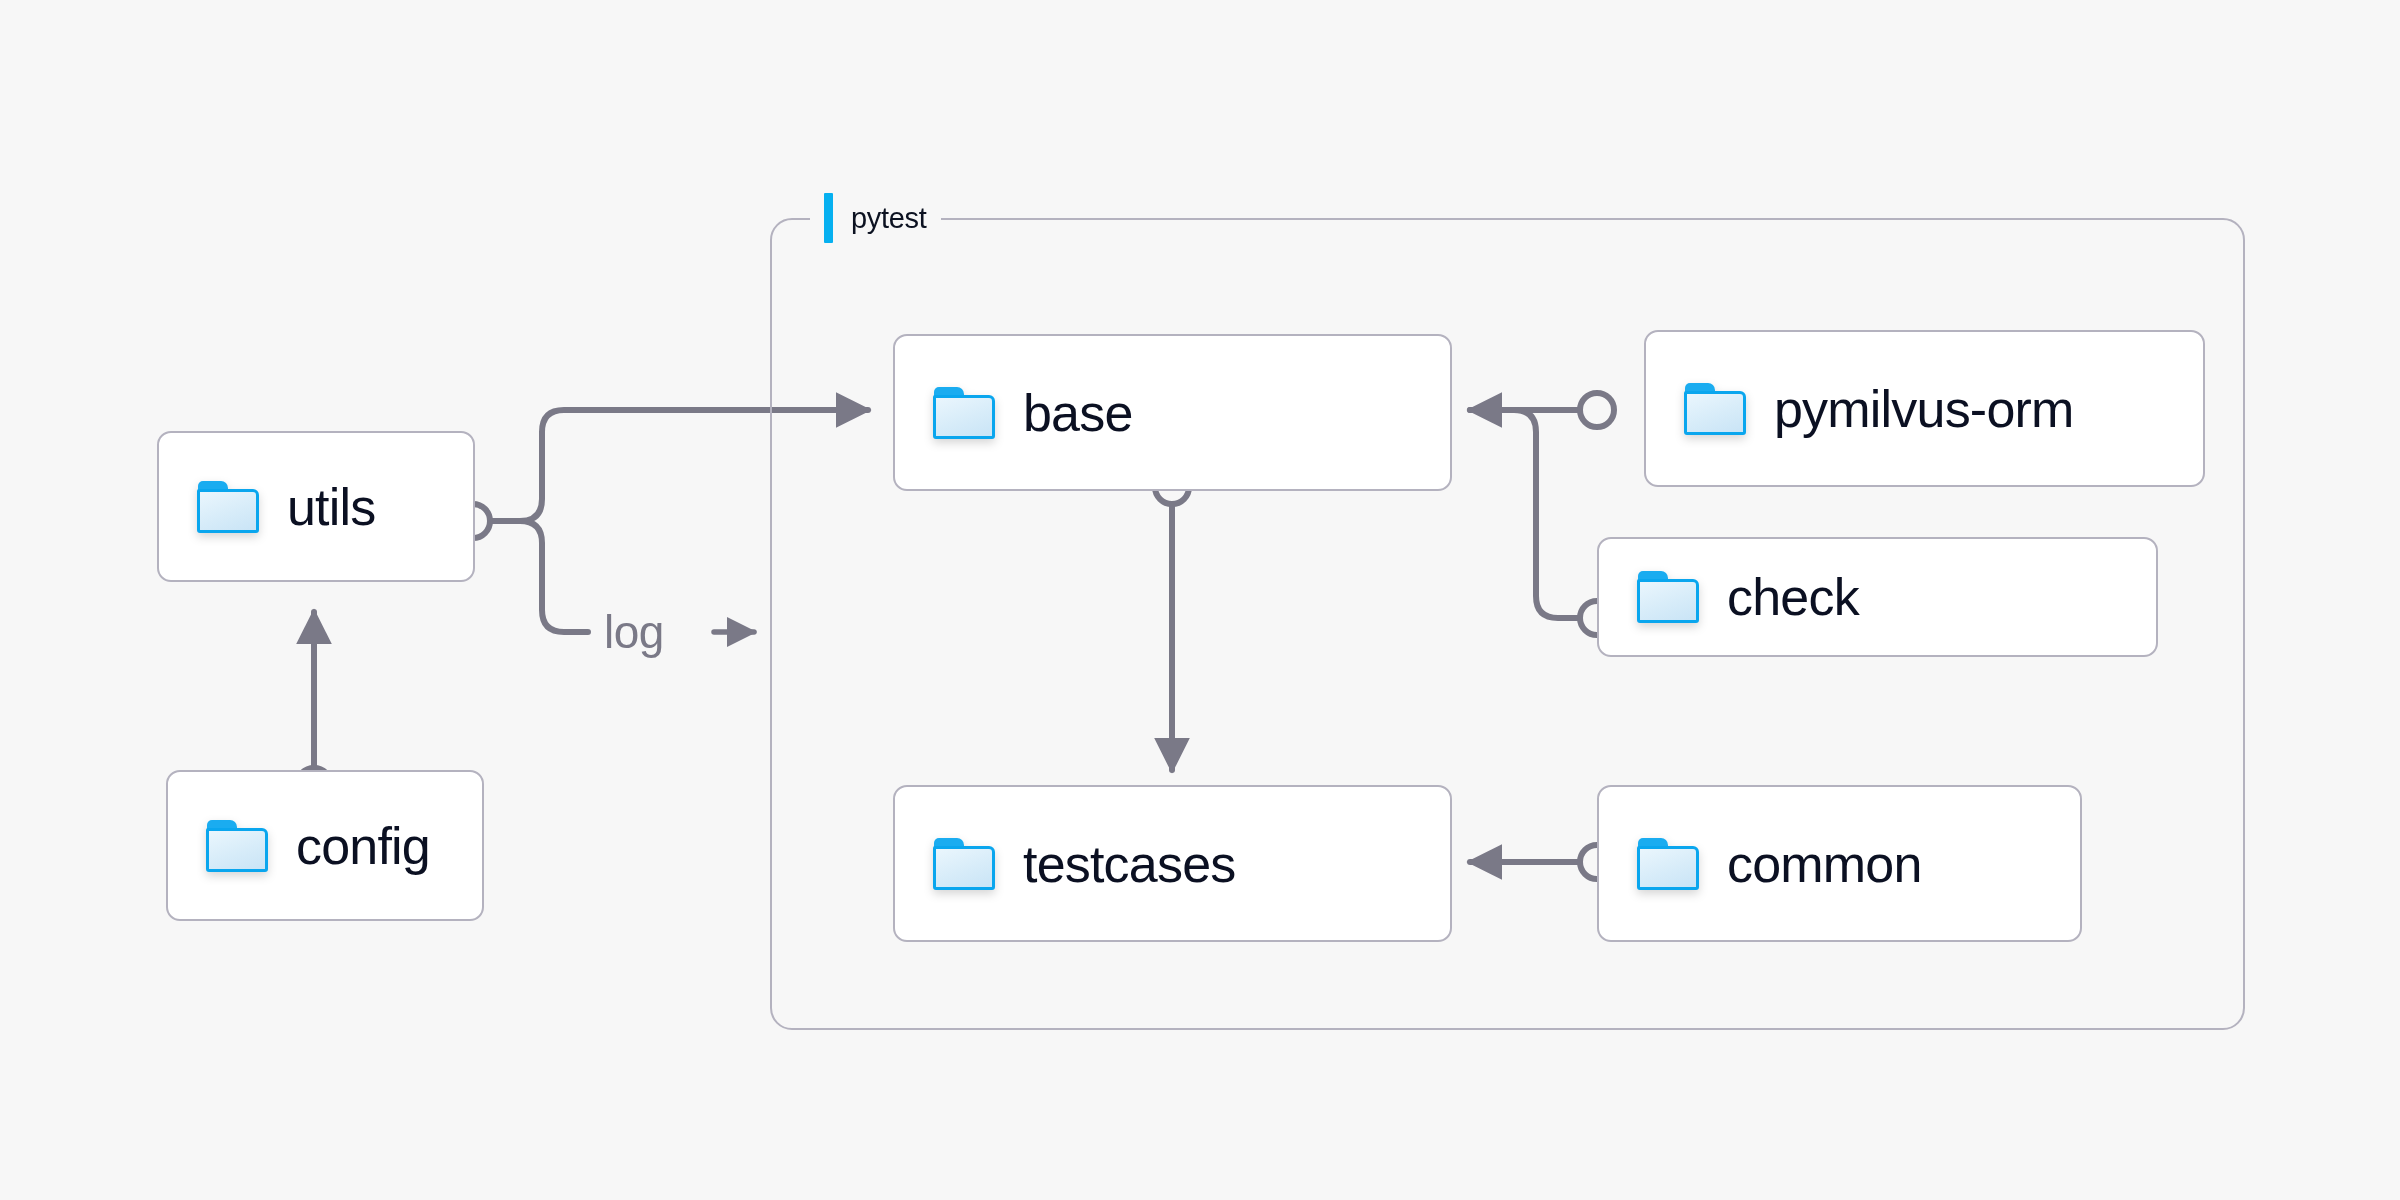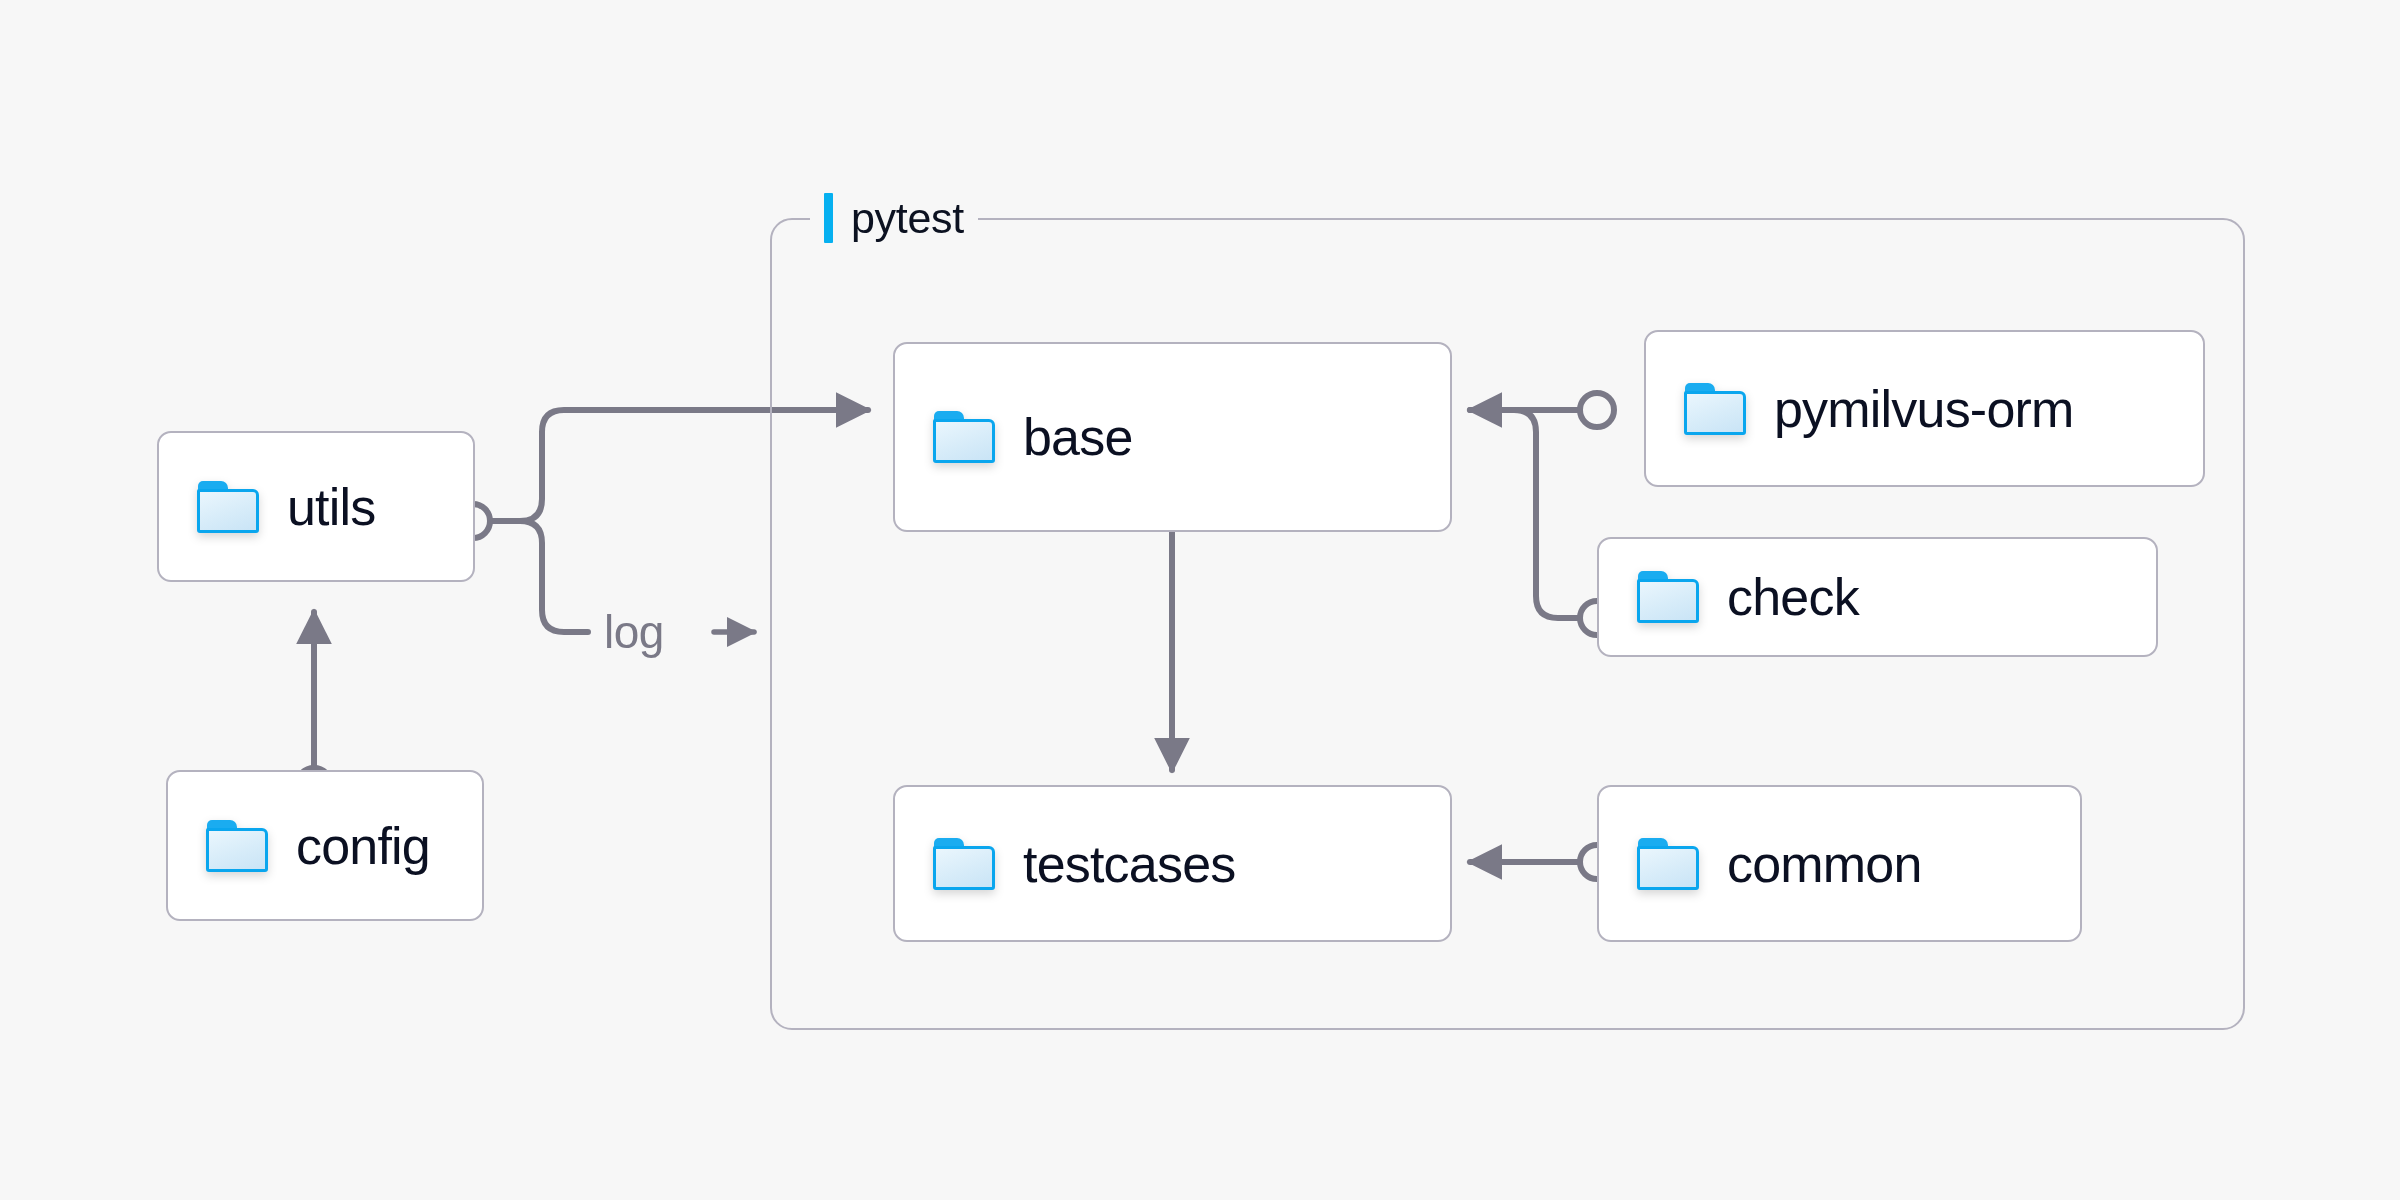--- a/index.html
+++ b/index.html
@@ -42,21 +42,21 @@
     line-height: 56px;
   }
   .group-label .bar {
     display: block;
     width: 9px;
     height: 50px;
     background: #06b0f0;
     border-radius: 1px;
   }
   .group-label .txt {
-    font-size: 43px;
+    font-size: 29px;
     color: #0c1221;
     font-weight: 400;
     letter-spacing: -0.3px;
     white-space: nowrap;
   }
 
   
   .node {
     position: absolute;
     box-sizing: border-box;
@@ -168,21 +168,21 @@
   </div>
 
   <div class="node" style="left:157px; top:770px; width:318px; height:151px;margin-left:9px;">
     <span class="folder">
       <span class="tab"></span>
         <span class="body"></span>
     </span>
     <span class="label">config</span>
   </div>
 
-  <div class="node" style="left:893px; top:342px; width:559px; height:190px;">
+  <div class="node" style="left:893px; top:334px; width:559px; height:157px;">
     <span class="folder">
       <span class="tab"></span>
         <span class="body"></span>
     </span>
     <span class="label">base</span>
   </div>
 
   <div class="node" style="left:893px; top:785px; width:559px; height:157px;">
     <span class="folder">
       <span class="tab"></span>

